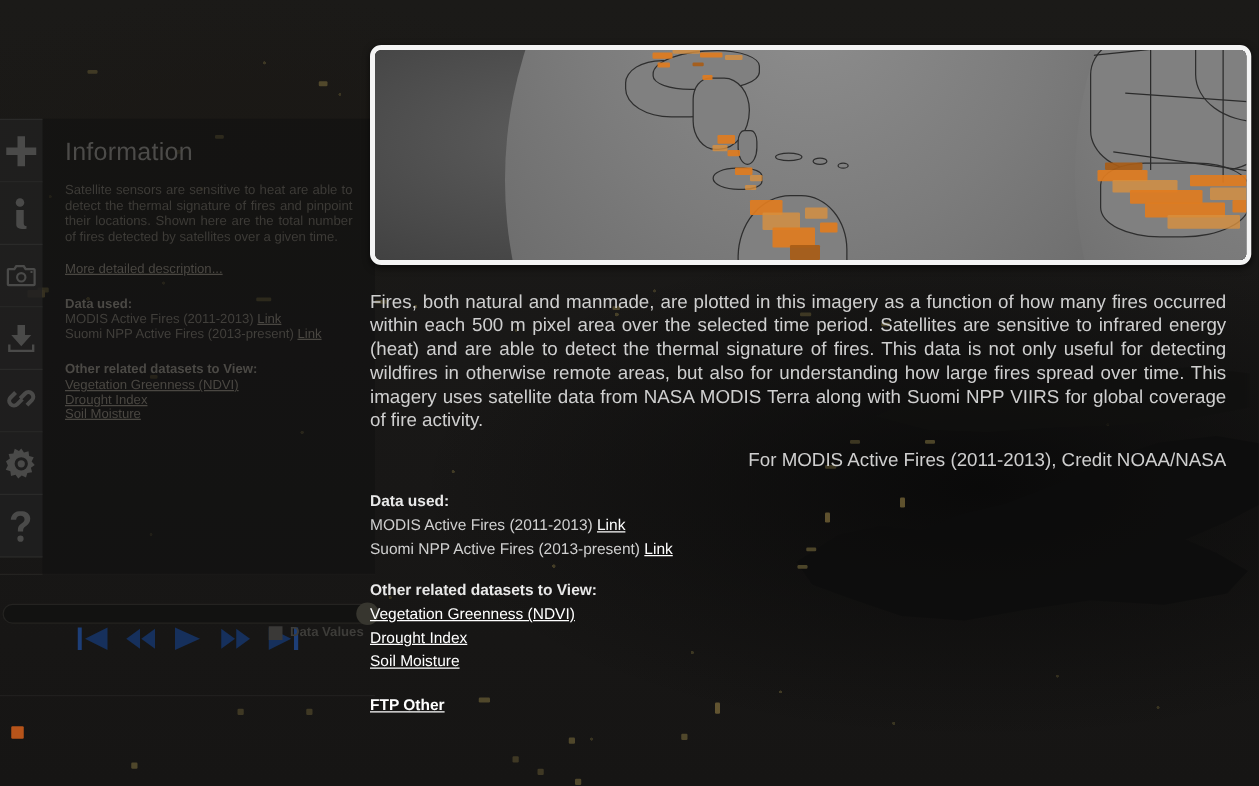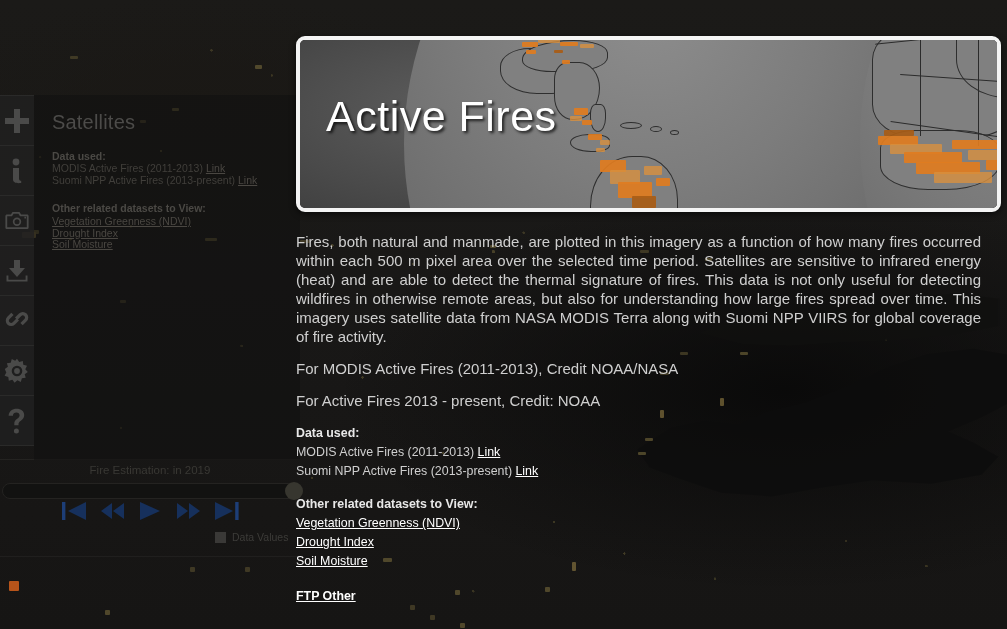--- a/index.html
+++ b/index.html
@@ -215,23 +215,24 @@
     background: #121110;
     border: 1px solid #2b2a28;
     display: flex; align-items: center; justify-content: center;
     font-size: 11.5px;
     color: #3b3a37;
     z-index: 5;
     cursor: text;
   }
   .dv-wrap {
     position: absolute;
-    left: 215px; top: 531px;
+    left: 215px; top: 500px;
     display: flex; align-items: flex-end; gap: 6px;
     z-index: 5;
+    font-weight: bold;
   }
   .dv-box {
     width: 11px; height: 11px;
     background: #3a3937;
     cursor: pointer;
   }
   .dv-label { font-size: 10.5px; color: #3d3c39; }
 
   .hairline {
     position: absolute;
@@ -317,21 +318,21 @@
   .dialog-body {
     padding: 20px 26px 0 6px;
   }
   .para {
     font-size: 15px;
     line-height: 19px;
     color: #cfcfcf;
     text-align: justify;
     margin-bottom: 13px;
   }
-  .para.short { text-align: left; }
+  .para.short { text-align: right; }
   .sec-head {
     font-size: 12.4px;
     color: #e8e8e8;
     font-weight: bold;
     margin-top: 16px;
     margin-bottom: 3px;
   }
   .d-row {
     font-size: 12.4px;
     line-height: 19px;
@@ -464,42 +465,43 @@
         <svg width="26" height="26" viewBox="0 0 26 26">
           <path class="rail-icon-fill" d="M12.6.8C8.3.8 5 3.2 4.6 7.7h4.3c.2-2 1.5-3.2 3.5-3.2 1.9 0 3.2 1.1 3.2 2.8 0 1.5-.7 2.3-2.4 3.5-2 1.4-3 2.8-2.9 5.3v1.1h4.2v-.9c0-1.6.6-2.4 2.4-3.6 2.1-1.5 3.3-3.2 3.3-5.7 0-3.8-3.1-6.2-7.6-6.2z"></path>
           <circle class="rail-icon-fill" cx="12.4" cy="22.9" r="2.5"></circle>
         </svg>
       </span>
     </div>
 
   </div>
 
   <div class="info-panel">
-    <div class="info-title">Satellites</div>
+    <div class="info-title">Information</div>
+    <div class="info-body">Satellite sensors are sensitive to heat are able to detect the thermal signature of fires and pinpoint their locations. Shown here are the total number of fires detected by satellites over a given time.</div>
+    <span class="info-link">More detailed description...</span>
 
     <div class="info-sub-head">Data used:</div>
     <div class="info-row">
       <span>MODIS Active Fires (2011-2013)</span>
       <span class="lnk">Link</span>
     </div>
     <div class="info-row">
       <span>Suomi NPP Active Fires (2013-present)</span>
       <span class="lnk">Link</span>
     </div>
 
     <div class="info-sub-head">Other related datasets to View:</div>
     <div class="info-links-group">
       <span class="info-link">Vegetation Greenness (NDVI)</span>
       <span class="info-link">Drought Index</span>
       <span class="info-link">Soil Moisture</span>
     </div>
   </div>
 
   <div class="hairline"></div>
-  <div class="time-label">Fire Estimation: in 2019</div>
 
   <div class="slider-track"></div>
   <div class="slider-thumb"></div>
 
   <div class="playback">
     <span class="pb-btn">
       <svg width="25" height="22" viewBox="0 0 25 22">
           <rect class="pb-fill-l" x="0" y="2" width="3.4" height="18"></rect>
           <path class="pb-fill" d="M24 2 L24 20 L6 11 Z"></path>
         </svg>
@@ -599,27 +601,25 @@
           <div class="fire" style="left:56px;  top:332px; width:64px; height:12px;"></div>
           <div class="fire pale" style="left:74px;  top:342px; width:58px; height:11px;"></div>
           <div class="fire" style="left:92px;  top:310px; width:46px; height:9px;"></div>
           <div class="fire pale" style="left:108px; top:320px; width:50px; height:10px;"></div>
           <div class="fire" style="left:126px; top:330px; width:52px; height:10px;"></div>
           <div class="fire dark" style="left:138px; top:344px; width:40px; height:8px;"></div>
 
         </div>
 
       </div>
-      <div class="banner-title">Active Fires</div>
     </div>
 
     <div class="dialog-body">
       <div class="para">Fires, both natural and manmade, are plotted in this imagery as a function of how many fires occurred within each 500 m pixel area over the selected time period. Satellites are sensitive to infrared energy (heat) and are able to detect the thermal signature of fires. This data is not only useful for detecting wildfires in otherwise remote areas, but also for understanding how large fires spread over time. This imagery uses satellite data from NASA MODIS Terra along with Suomi NPP VIIRS for global coverage of fire activity.</div>
       <div class="para short">For MODIS Active Fires (2011-2013), Credit NOAA/NASA</div>
-      <div class="para short">For Active Fires 2013 - present, Credit: NOAA</div>
 
       <div class="sec-head">Data used:</div>
       <div class="d-row">
         <span>MODIS Active Fires (2011-2013)</span>
         <span class="d-link">Link</span>
       </div>
       <div class="d-row">
         <span>Suomi NPP Active Fires (2013-present)</span>
         <span class="d-link">Link</span>
       </div>

